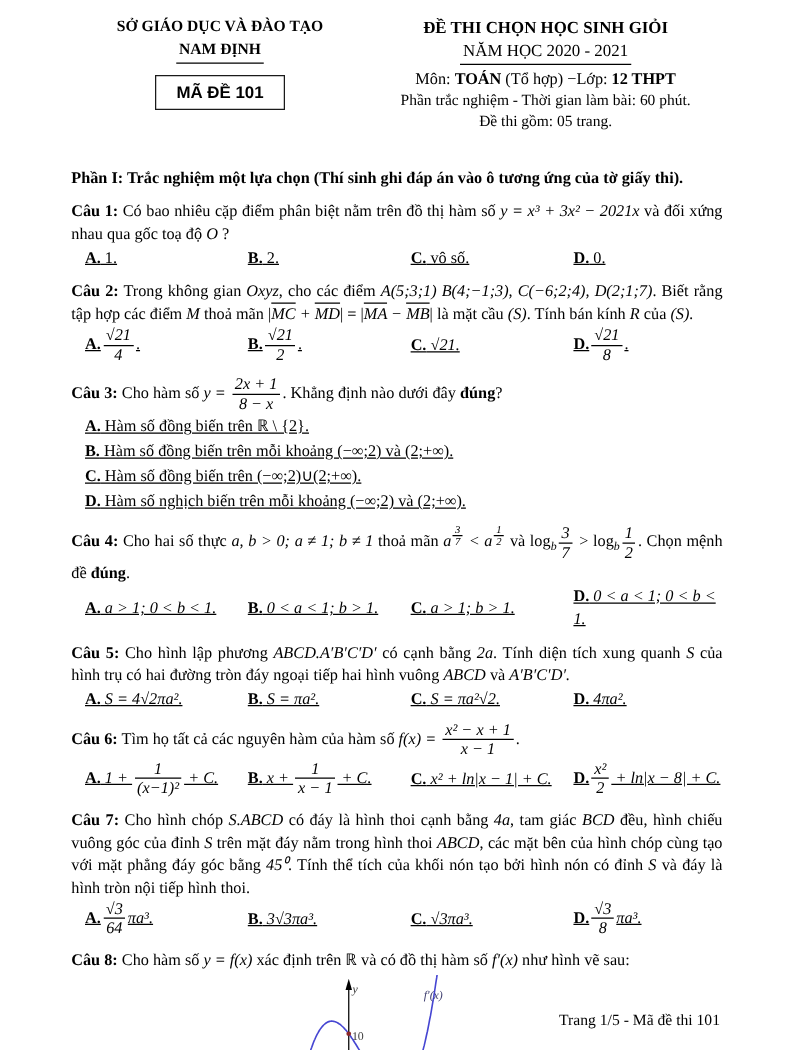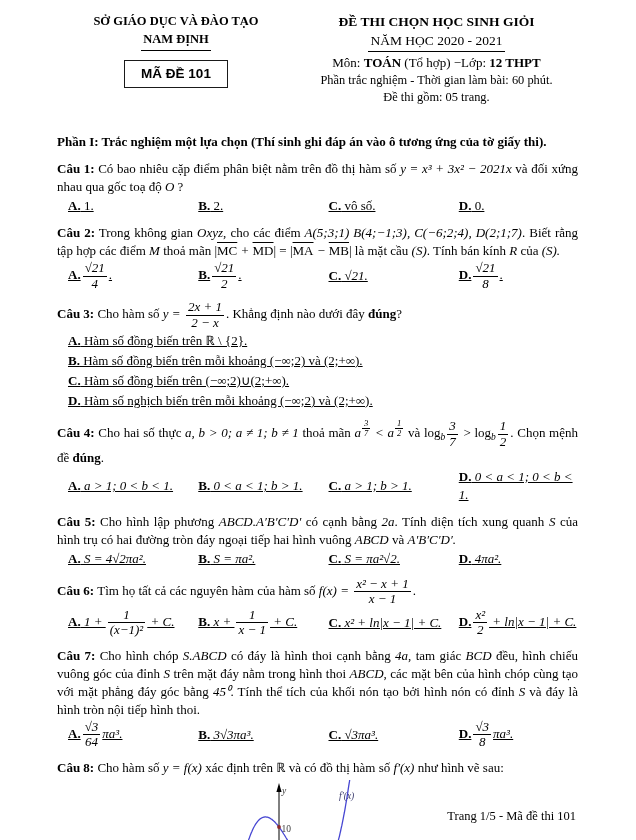--- a/index.html
+++ b/index.html
@@ -24,21 +24,21 @@
   .stem{margin:0;text-align:justify;}
   .qlabel{font-weight:bold;}
   .olabel{font-weight:bold;}
   .options{margin-top:1px;text-decoration:underline;}
   .options.row{display:flex;align-items:center;}
   .options.row .option{flex:1 1 25%;padding-left:11px;box-sizing:border-box;}
   .options.stack .option{display:block;padding-left:11px;margin-top:2px;}
   
   .m{font-style:italic;}
   .bold{font-weight:bold;}
-  .vec{text-decoration:overline;}
+  .vec{font-style:italic;text-decoration:overline;}
   .frac{display:inline-flex;flex-direction:column;text-align:center;vertical-align:middle;
         line-height:1.12;font-style:italic;margin:0 2px;}
   .frac .num{padding:0 2px;}
   .frac .den{border-top:1px solid #000;padding:0 2px;}
   .frac.supfrac{font-size:8.5px;position:relative;top:-6px;margin:0 1px;line-height:1.05;}
   .subt{font-size:9.5px;font-style:italic;vertical-align:-3px;}
   
   .figure{text-align:center;margin-top:3px;}
   .figure svg text{font-family:"Liberation Serif",serif;font-size:9.5px;fill:#3a3a3a;}
   .figure svg text.it{font-style:italic;}
@@ -92,21 +92,21 @@
           <div class="option"><b class="olabel">C.</b><span class="m"> √21.</span></div>
           <div class="option"><b class="olabel">D.</b><span class="frac">
               <span class="num">√21</span>
               <span class="den">8</span>
             </span><span class="t">.</span></div>
         </div>
       </div>
       <div class="question">
         <p class="stem"><b class="qlabel">Câu 3:</b><span class="t"> Cho hàm số </span><span class="m">y = </span><span class="frac">
             <span class="num">2x + 1</span>
-            <span class="den">2 − x</span>
+            <span class="den">8 − x</span>
           </span><span class="t">. Khẳng định nào dưới đây </span><span class="bold">đúng</span><span class="t">?</span></p>
         <div class="options stack">
           <div class="option"><b class="olabel">A.</b><span class="t"> Hàm số đồng biến trên ℝ \ {2}.</span></div>
           <div class="option"><b class="olabel">B.</b><span class="t"> Hàm số đồng biến trên mỗi khoảng (−∞;2) và (2;+∞).</span></div>
           <div class="option"><b class="olabel">C.</b><span class="t"> Hàm số đồng biến trên (−∞;2)∪(2;+∞).</span></div>
           <div class="option"><b class="olabel">D.</b><span class="t"> Hàm số nghịch biến trên mỗi khoảng (−∞;2) và (2;+∞).</span></div>
         </div>
       </div>
       <div class="question">
         <p class="stem"><b class="qlabel">Câu 4:</b><span class="t"> Cho hai số thực </span><span class="m">a, b &gt; 0; a ≠ 1; b ≠ 1</span><span class="t"> thoả mãn </span><span class="m">a</span><span class="frac supfrac">
@@ -149,21 +149,21 @@
               <span class="den">(x−1)²</span>
             </span><span class="m"> + C.</span></div>
           <div class="option"><b class="olabel">B.</b><span class="m"> x + </span><span class="frac">
               <span class="num">1</span>
               <span class="den">x − 1</span>
             </span><span class="m"> + C.</span></div>
           <div class="option"><b class="olabel">C.</b><span class="m"> x² + ln|x − 1| + C.</span></div>
           <div class="option"><b class="olabel">D.</b><span class="frac">
               <span class="num">x²</span>
               <span class="den">2</span>
-            </span><span class="m"> + ln|x − 1| + C.</span></div>
+            </span><span class="m"> + ln|x − 8| + C.</span></div>
         </div>
       </div>
       <div class="question">
         <p class="stem"><b class="qlabel">Câu 7:</b><span class="t"> Cho hình chóp </span><span class="m">S.ABCD</span><span class="t"> có đáy là hình thoi cạnh bằng </span><span class="m">4a</span><span class="t">, tam giác </span><span class="m">BCD</span><span class="t"> đều, hình chiếu vuông góc của đỉnh </span><span class="m">S</span><span class="t"> trên mặt đáy nằm trong hình thoi </span><span class="m">ABCD</span><span class="t">, các mặt bên của hình chóp cùng tạo với mặt phẳng đáy  góc bằng </span><span class="m">45⁰</span><span class="t">. Tính thể tích của khối nón tạo bởi hình nón có đỉnh </span><span class="m">S</span><span class="t"> và đáy là hình tròn nội tiếp hình thoi.</span></p>
         <div class="options row">
           <div class="option"><b class="olabel">A.</b><span class="frac">
               <span class="num">√3</span>
               <span class="den">64</span>
             </span><span class="m">πa³.</span></div>
           <div class="option"><b class="olabel">B.</b><span class="m"> 3√3πa³.</span></div>

